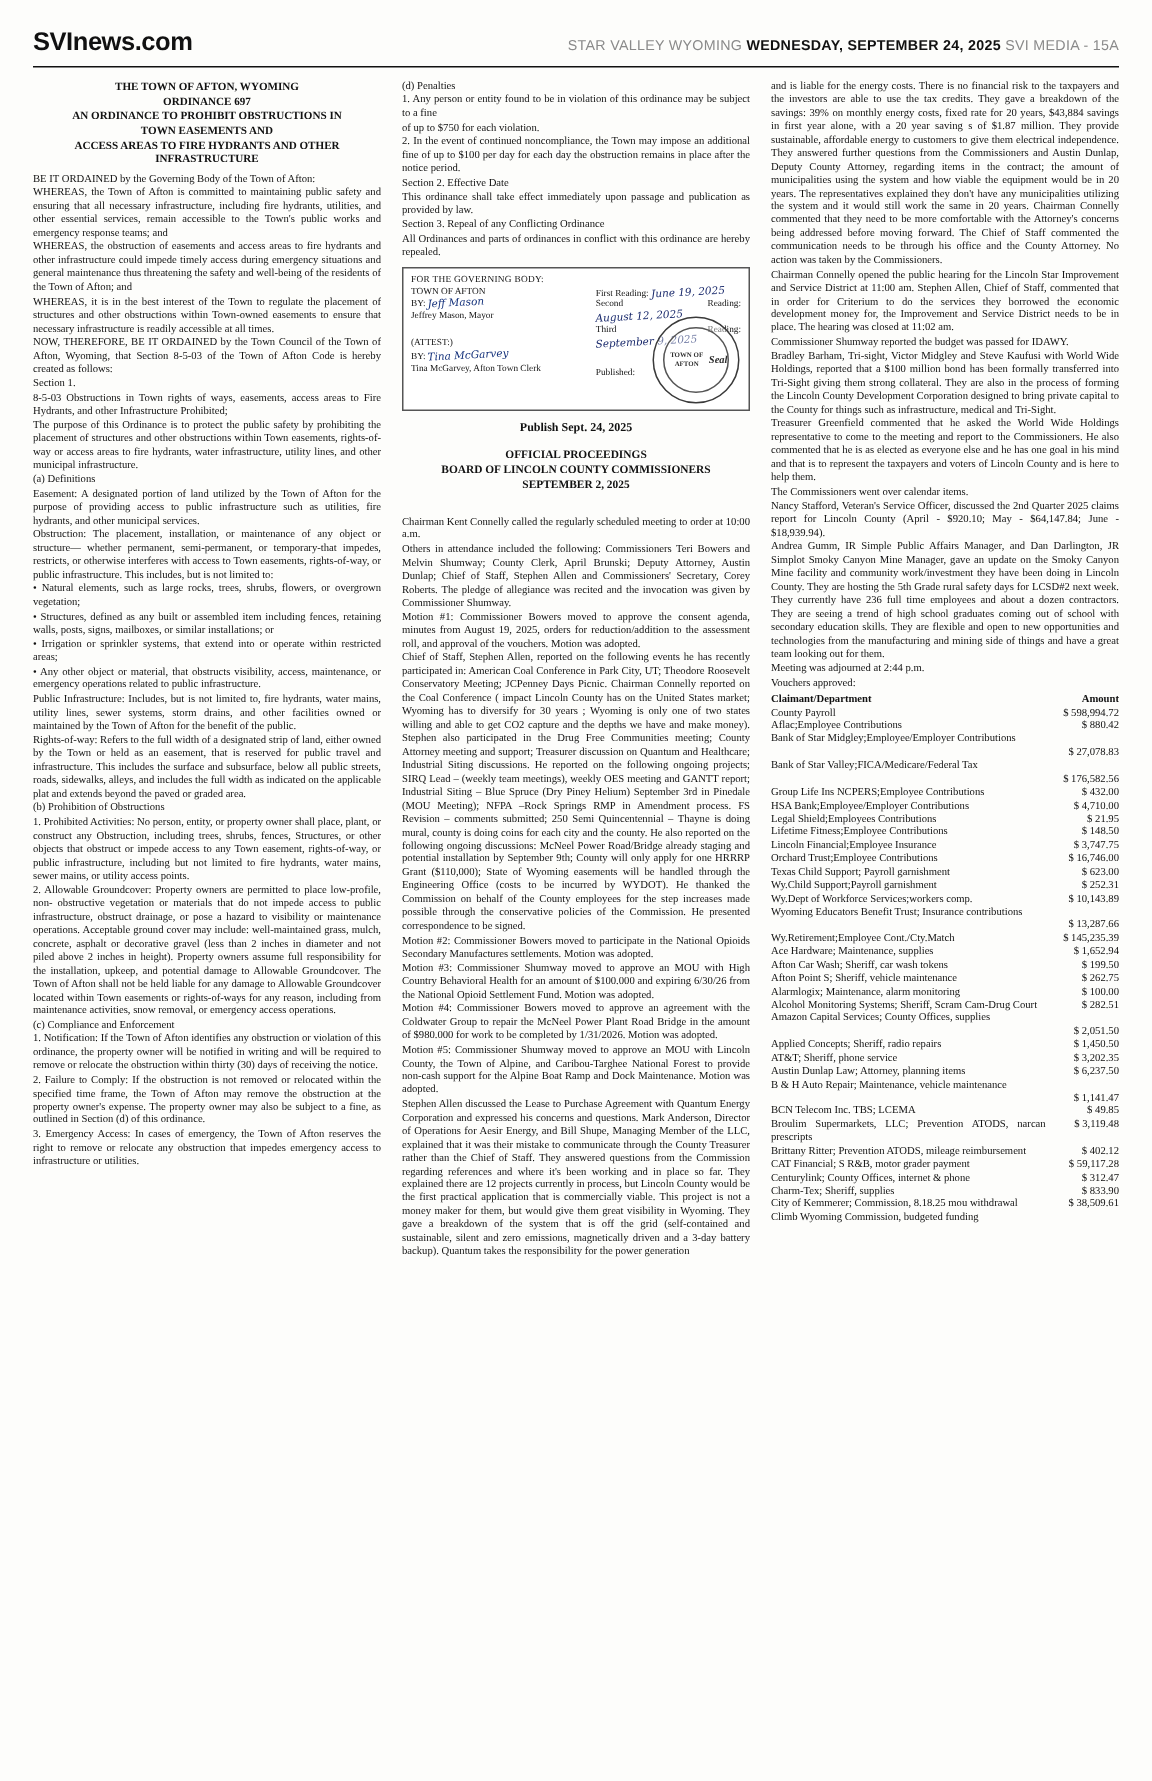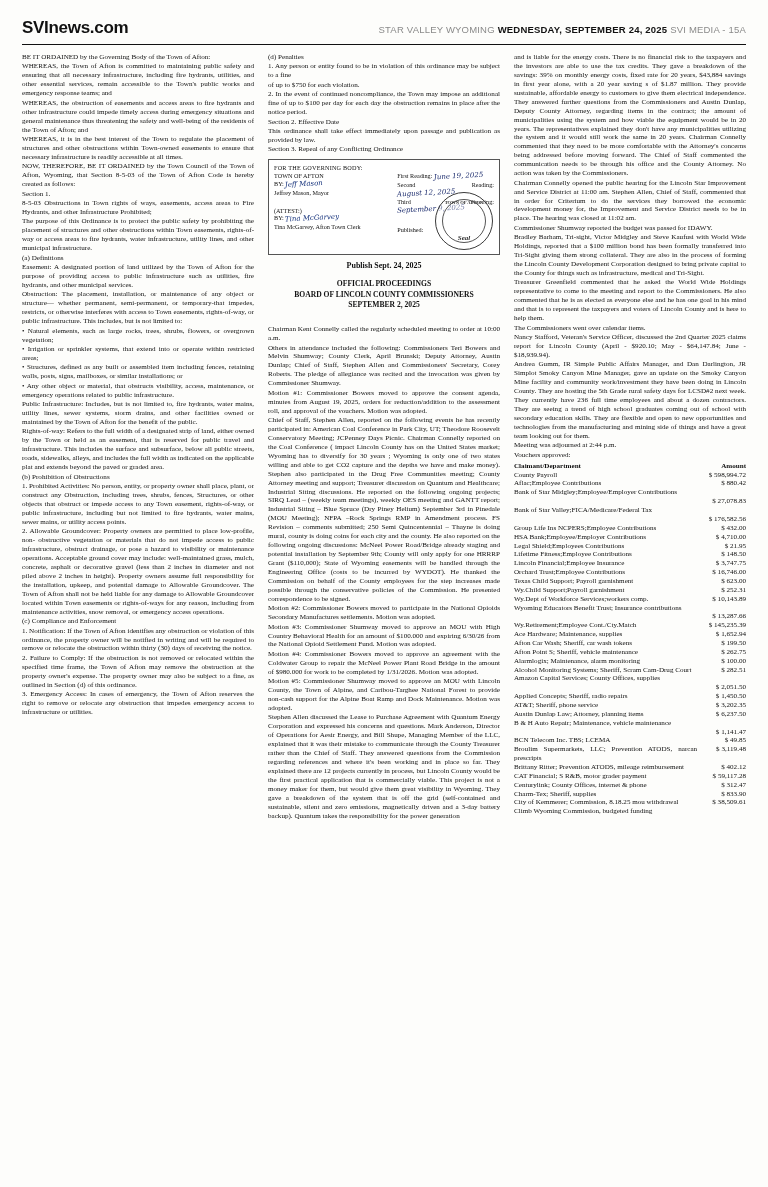--- a/index.html
+++ b/index.html
@@ -115,22 +115,22 @@
     text-align:center;
     font-size:4.6px;
     font-weight:bold;
     line-height:1.15;
     color:#2e2e2e;
     background: rgba(255,255,255,0.4);
   }
   .stamp-inner {
     width:44px;height:44px;border-radius:50%;
     border:0.8px solid #555;
-    display:flex;align-items:center;justify-content:space-between;
-    flex-direction:column;
+    display:flex;align-items:center;justify-content:center;
+    flex-direction:row;
   }
   .stamp-seal { font-family:"Liberation Serif",serif; font-style:italic; font-size:7px; }
 
   
   .ledger-head {
     display:flex; justify-content:space-between;
     font-weight:bold; font-size:7.1px; margin-top:2px;gap:14px;
   }
   .lrow { display:flex; justify-content:space-between; gap:19px; }
   .lrow .lbl { flex:1 1 auto; }
@@ -147,54 +147,63 @@
     <div class="masthead-right">
       <span class="mr-paper">STAR VALLEY WYOMING</span>
       <span class="mr-date">WEDNESDAY, SEPTEMBER 24, 2025</span>
       <span class="mr-media">SVI MEDIA - 15A</span>
     </div>
   </div>
 
   <div class="cols">
 
     <div class="col">
+      <div class="hd">
+        <div>THE TOWN OF AFTON, WYOMING</div>
+        <div>ORDINANCE 697</div>
+        <div>AN ORDINANCE TO PROHIBIT OBSTRUCTIONS IN</div>
+        <div>TOWN EASEMENTS AND</div>
+        <div>ACCESS AREAS TO FIRE HYDRANTS AND OTHER</div>
+        <div>INFRASTRUCTURE</div>
+      </div>
       <p>BE IT ORDAINED by the Governing Body of the Town of Afton:</p>
       <p>WHEREAS, the Town of Afton is committed to maintaining public safety and ensuring that all necessary infrastructure, including fire hydrants, utilities, and other essential services, remain accessible to the Town's public works and emergency response teams; and</p>
       <p>WHEREAS, the obstruction of easements and access areas to fire hydrants and other infrastructure could impede timely access during emergency situations and general maintenance thus threatening the safety and well-being of the residents of the Town of Afton; and</p>
       <p>WHEREAS, it is in the best interest of the Town to regulate the placement of structures and other obstructions within Town-owned easements to ensure that necessary infrastructure is readily accessible at all times.</p>
       <p>NOW, THEREFORE, BE IT ORDAINED by the Town Council of the Town of Afton, Wyoming, that Section 8-5-03 of the Town of Afton Code is hereby created as follows:</p>
       <p>Section 1.</p>
       <p>8-5-03 Obstructions in Town rights of ways, easements, access areas to Fire Hydrants, and other Infrastructure Prohibited;</p>
       <p>The purpose of this Ordinance is to protect the public safety by prohibiting the placement of structures and other obstructions within Town easements, rights-of-way or access areas to fire hydrants, water infrastructure, utility lines, and other municipal infrastructure.</p>
       <p>(a) Definitions</p>
       <p>Easement: A designated portion of land utilized by the Town of Afton for the purpose of providing access to public infrastructure such as utilities, fire hydrants, and other municipal services.</p>
       <p>Obstruction: The placement, installation, or maintenance of any object or structure— whether permanent, semi-permanent, or temporary-that impedes, restricts, or otherwise interferes with access to Town easements, rights-of-way, or public infrastructure. This includes, but is not limited to:</p>
       <p>• Natural elements, such as large rocks, trees, shrubs, flowers, or overgrown vegetation;</p>
+      <p>• Structures, defined as any built or assembled item including fences, retaining walls, posts, signs, mailboxes, or similar installations; or</p>
       <p>• Irrigation or sprinkler systems, that extend into or operate within restricted areas;</p>
-      <p>• Structures, defined as any built or assembled item including fences, retaining walls, posts, signs, mailboxes, or similar installations; or</p>
       <p>• Any other object or material, that obstructs visibility, access, maintenance, or emergency operations related to public infrastructure.</p>
       <p>Public Infrastructure: Includes, but is not limited to, fire hydrants, water mains, utility lines, sewer systems, storm drains, and other facilities owned or maintained by the Town of Afton for the benefit of the public.</p>
       <p>Rights-of-way: Refers to the full width of a designated strip of land, either owned by the Town or held as an easement, that is reserved for public travel and infrastructure. This includes the surface and subsurface, below all public streets, roads, sidewalks, alleys, and includes the full width as indicated on the applicable plat and extends beyond the paved or graded area.</p>
       <p>(b) Prohibition of Obstructions</p>
       <p>1. Prohibited Activities: No person, entity, or property owner shall place, plant, or construct any Obstruction, including trees, shrubs, fences, Structures, or other objects that obstruct or impede access to any Town easement, rights-of-way, or public infrastructure, including but not limited to fire hydrants, water mains, sewer mains, or utility access points.</p>
       <p>2. Allowable Groundcover: Property owners are permitted to place low-profile, non- obstructive vegetation or materials that do not impede access to public infrastructure, obstruct drainage, or pose a hazard to visibility or maintenance operations. Acceptable ground cover may include: well-maintained grass, mulch, concrete, asphalt or decorative gravel (less than 2 inches in diameter and not piled above 2 inches in height). Property owners assume full responsibility for the installation, upkeep, and potential damage to Allowable Groundcover. The Town of Afton shall not be held liable for any damage to Allowable Groundcover located within Town easements or rights-of-ways for any reason, including from maintenance activities, snow removal, or emergency access operations.</p>
       <p>(c) Compliance and Enforcement</p>
       <p>1. Notification: If the Town of Afton identifies any obstruction or violation of this ordinance, the property owner will be notified in writing and will be required to remove or relocate the obstruction within thirty (30) days of receiving the notice.</p>
       <p>2. Failure to Comply: If the obstruction is not removed or relocated within the specified time frame, the Town of Afton may remove the obstruction at the property owner's expense. The property owner may also be subject to a fine, as outlined in Section (d) of this ordinance.</p>
       <p>3. Emergency Access: In cases of emergency, the Town of Afton reserves the right to remove or relocate any obstruction that impedes emergency access to infrastructure or utilities.</p>
     </div>
 
     <div class="col">
       <p>(d) Penalties</p>
       <p>1. Any person or entity found to be in violation of this ordinance may be subject to a fine</p>
       <p>of up to $750 for each violation.</p>
       <p>2. In the event of continued noncompliance, the Town may impose an additional fine of up to $100 per day for each day the obstruction remains in place after the notice period.</p>
       <p>Section 2. Effective Date</p>
       <p>This ordinance shall take effect immediately upon passage and publication as provided by law.</p>
       <p>Section 3. Repeal of any Conflicting Ordinance</p>
+      <p>All Ordinances and parts of ordinances in conflict with this ordinance are hereby repealed.</p>
 
       <div class="sigblock">
         <div class="sig-caps">FOR THE GOVERNING BODY:</div>
         <div class="sig-row">
           <div class="sig-left">
             <div>TOWN OF AFTON</div>
             <div>
               <span>BY:</span>
               <span class="cursive cursive-blue">Jeff Mason</span>
             </div>

